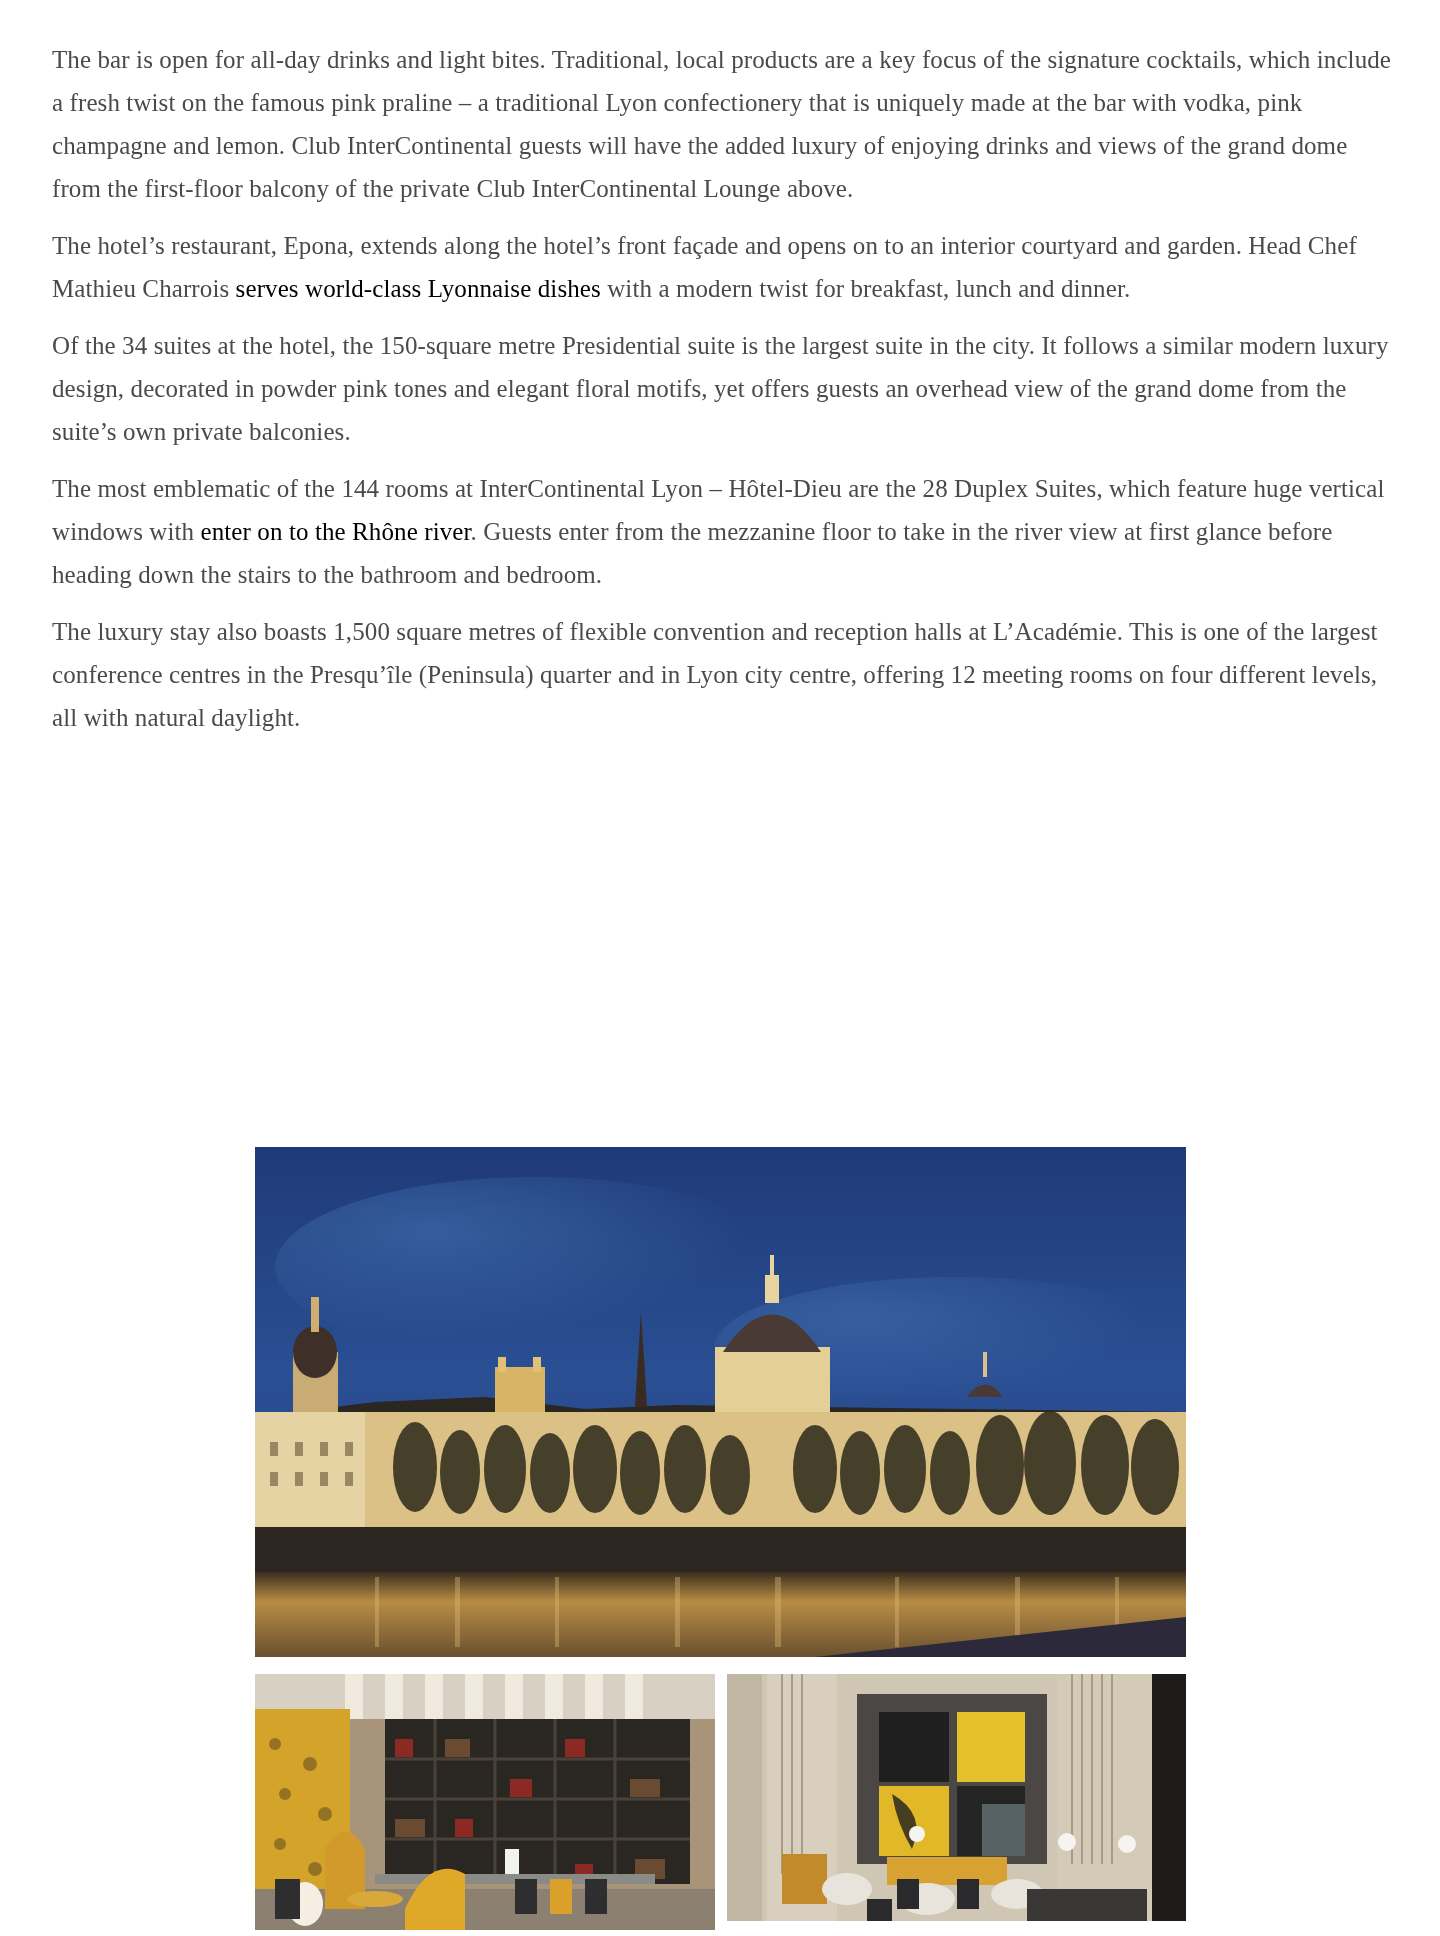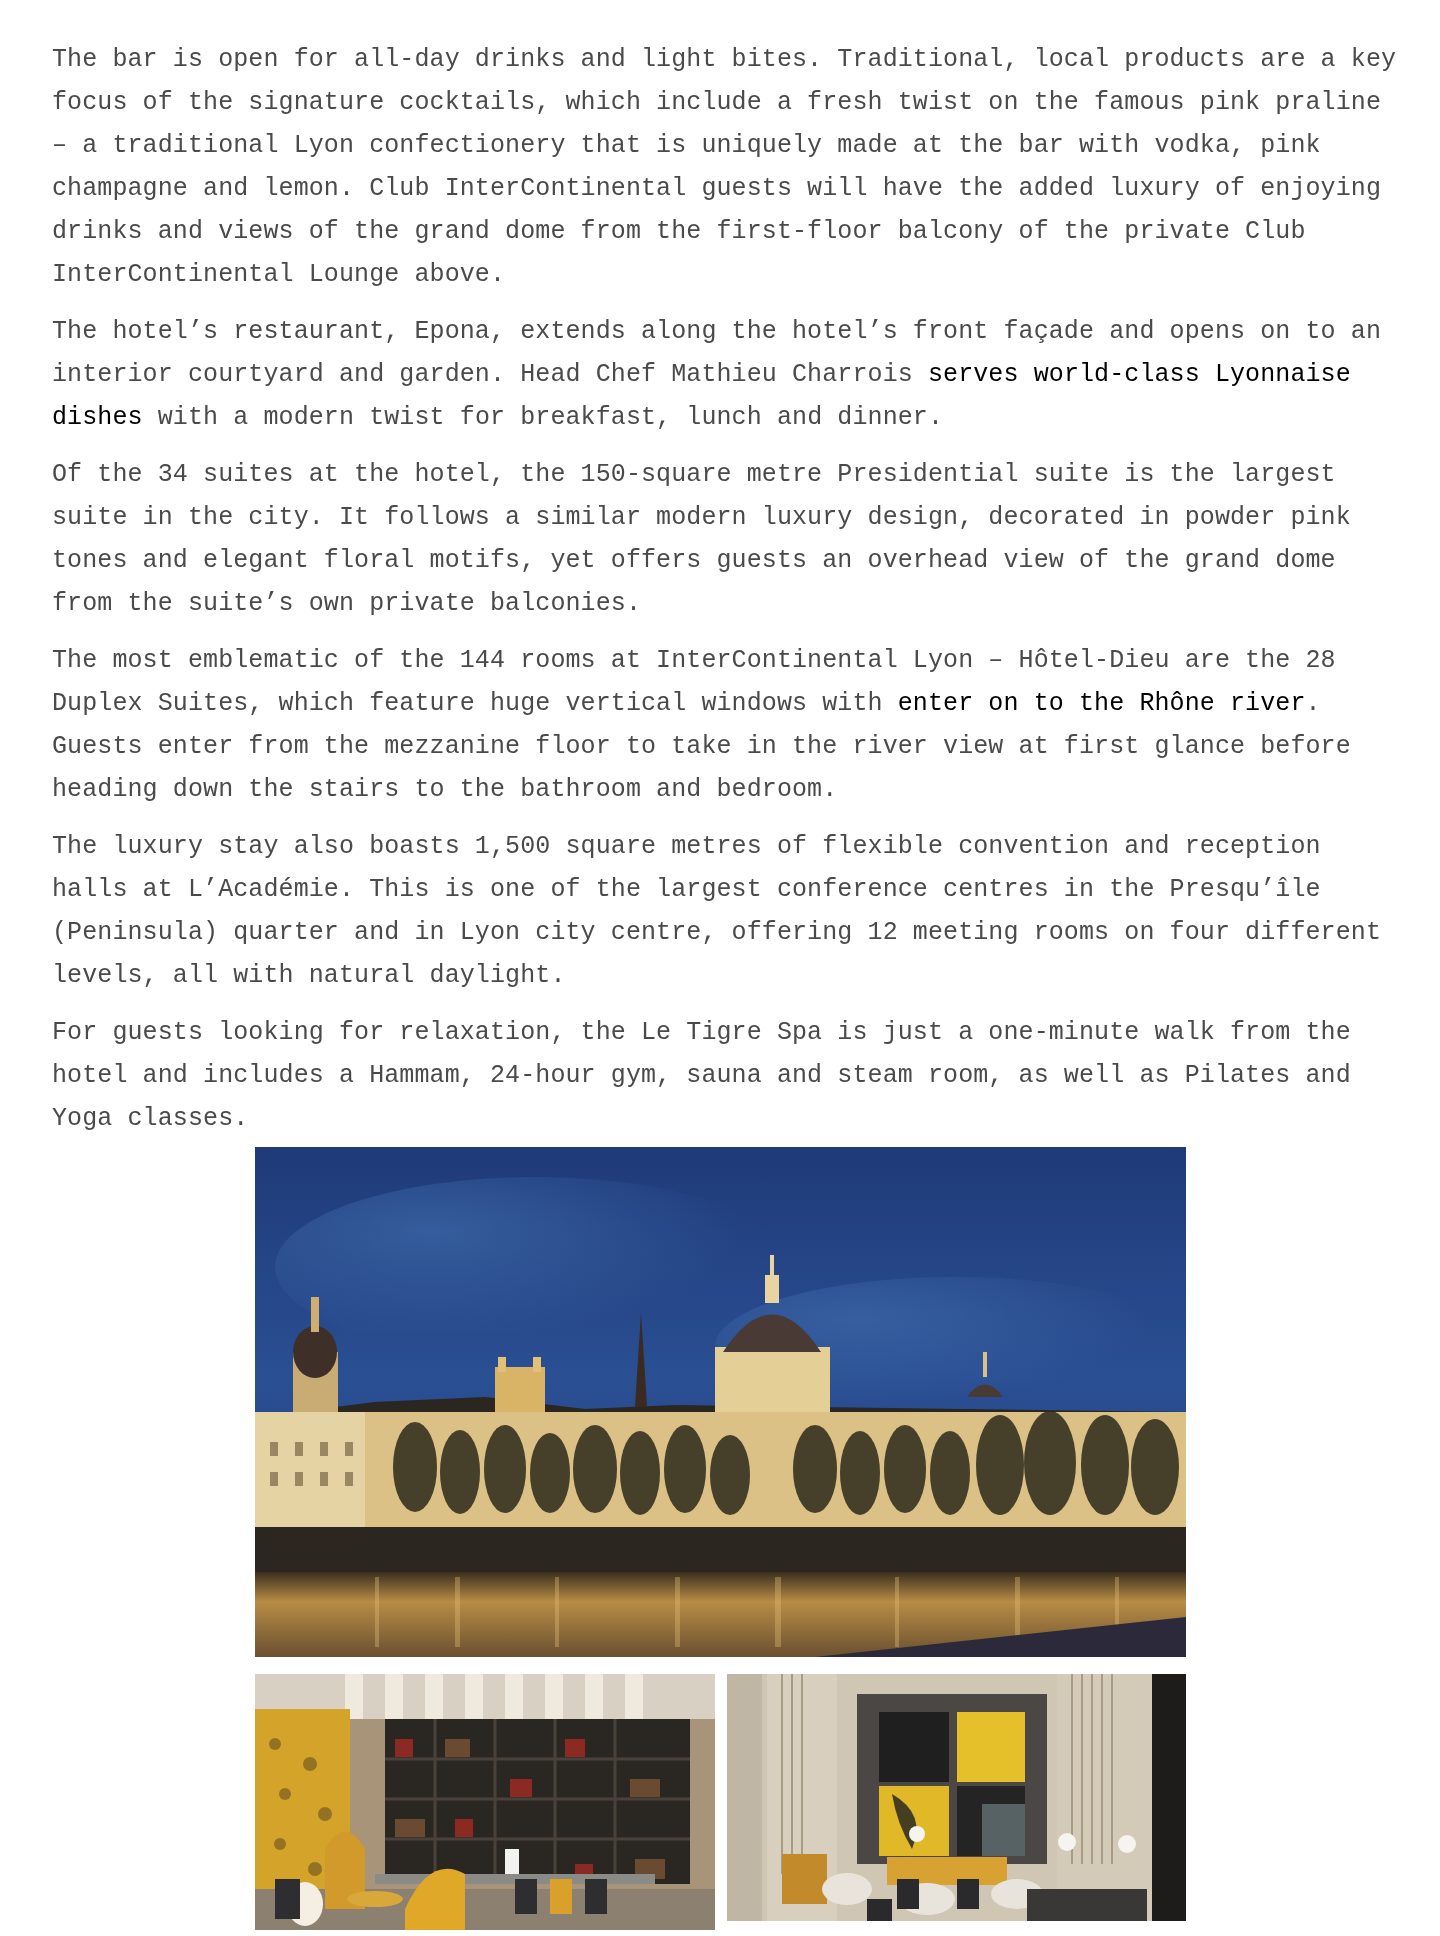--- a/index.html
+++ b/index.html
@@ -1,19 +1,19 @@
 <!DOCTYPE html>
 <html><head>
 <meta charset="utf-8">
 <style>
   html, body { margin: 0; padding: 0; background: #ffffff; }
   body { width: 1440px; height: 1936px; overflow: hidden; position: relative; }
   .article {
     position: absolute; left: 52px; top: 38px; width: 1345px;
-    font-family: Liberation Mono, monospace;
+    font-family: Liberation Serif, serif;
     font-size: 25px; line-height: 43px; color: #4a4a4a;
     letter-spacing: 0.1px;
   }
   .article p { margin: 0 0 14px 0; }
   .link { color: #000000; text-decoration: none; }
   .photo { position: absolute; overflow: hidden; }
   .photo svg { display: block; width: 100%; height: 100%; }
   #photo-main { left: 255px; top: 1147px; width: 931px; height: 510px; }
   #photo-left { left: 255px; top: 1674px; width: 460px; height: 256px; }
   #photo-right { left: 727px; top: 1674px; width: 459px; height: 247px; }
@@ -29,23 +29,20 @@
     <span>The hotel’s restaurant, Epona, extends along the hotel’s front façade and opens on to an interior courtyard and garden. Head Chef Mathieu Charrois </span><a class="link" href="#">serves world-class Lyonnaise dishes</a><span> with a modern twist for breakfast, lunch and dinner.</span>
   </p>
   <p>
     <span>Of the 34 suites at the hotel, the 150-square metre Presidential suite is the largest suite in the city. It follows a similar modern luxury design, decorated in powder pink tones and elegant floral motifs, yet offers guests an overhead view of the grand dome from the suite’s own private balconies.</span>
   </p>
   <p>
     <span>The most emblematic of the 144 rooms at InterContinental Lyon – Hôtel-Dieu are the 28 Duplex Suites, which feature huge vertical windows with </span><a class="link" href="#">enter on to the Rhône river</a><span>. Guests enter from the mezzanine floor to take in the river view at first glance before heading down the stairs to the bathroom and bedroom.</span>
   </p>
   <p>
     <span>The luxury stay also boasts 1,500 square metres of flexible convention and reception halls at  L’Académie. This is one of the largest conference centres in the Presqu’île (Peninsula) quarter and in Lyon city centre, offering 12 meeting rooms on four different levels, all with natural daylight.</span>
-  </p>
-  <p>
-    <span>For guests looking for relaxation, the Le Tigre Spa is just a one-minute walk from the hotel and includes a Hammam, 24-hour gym, sauna and steam room, as well as Pilates and Yoga classes.</span>
   </p>
 </div>
 
 <div class="photo" id="photo-main">
   <svg viewBox="0 0 931 510" preserveAspectRatio="none">
     <defs>
       <linearGradient id="sky" x1="0" y1="0" x2="0" y2="1">
         <stop offset="0" stop-color="#1f3a78"></stop>
         <stop offset="0.45" stop-color="#2a4f93"></stop>
         <stop offset="1" stop-color="#223b73"></stop>

